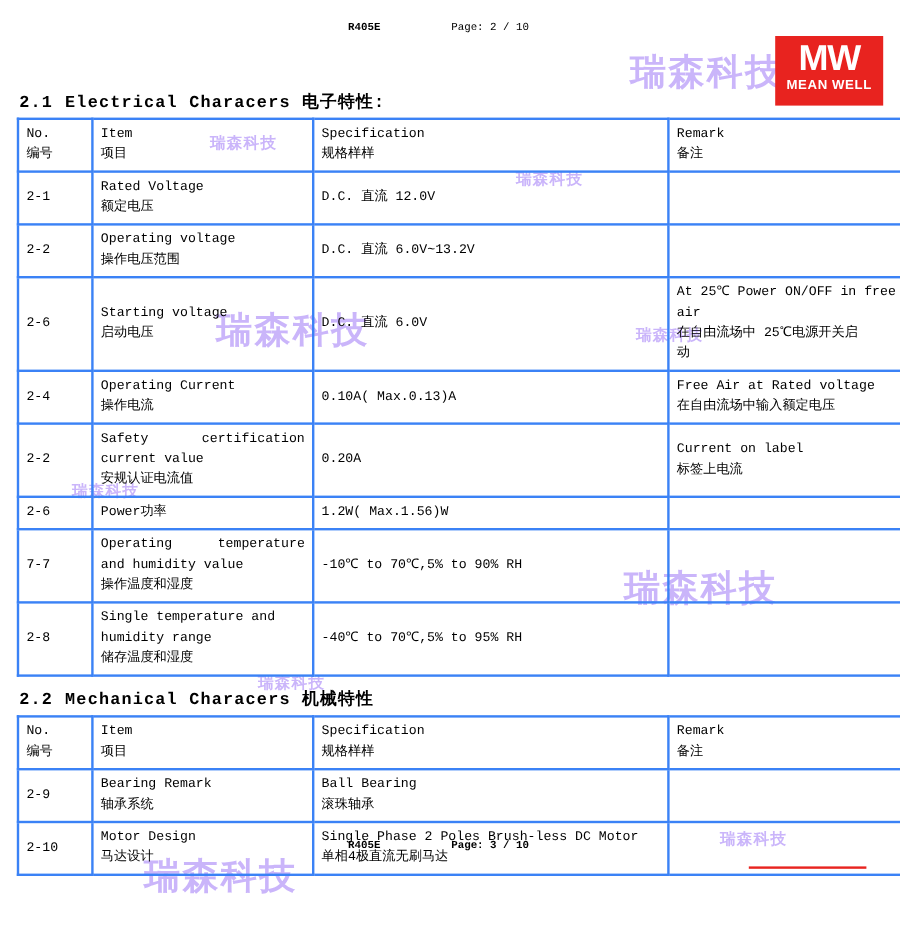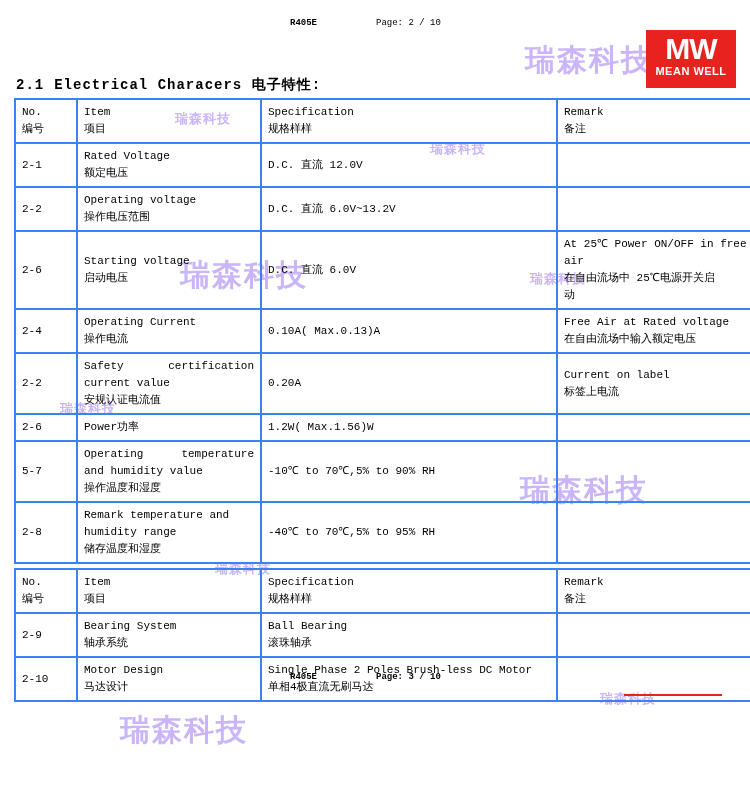--- a/index.html
+++ b/index.html
@@ -262,43 +262,46 @@
       </tr>
 
       <tr>
         <td class="c-no">2-6</td>
         <td class="c-item">Power功率</td>
         <td class="c-spec">1.2W( Max.1.56)W</td>
         <td class="c-remark"></td>
       </tr>
 
       <tr>
-        <td class="c-no">5-7</td>
+        <td class="c-no">7-7</td>
         <td class="c-item">
           <span class="just">Operating temperature</span>
           <span class="line2">and humidity value</span>
           <span class="line2">操作温度和湿度</span>
         </td>
         <td class="c-spec">-10℃ to 70℃,5% to 90% RH</td>
         <td class="c-remark"></td>
       </tr>
 
       <tr>
         <td class="c-no">2-8</td>
         <td class="c-item">
-          <span class="line2">Remark temperature and</span>
+          <span class="line2">Single temperature and</span>
           <span class="line2">humidity range</span>
           <span class="line2">储存温度和湿度</span>
         </td>
         <td class="c-spec">-40℃ to 70℃,5% to 95% RH</td>
         <td class="c-remark"></td>
       </tr>
     </tbody>
       </table>
 
+    <div class="sec-title" style="margin-top:10px;">
+      <span class="num">2.2</span><span>Mechanical Characers 机械特性</span>
+    </div>
 
     <table class="spec">
       <tbody>
           <tr class="head-row">
         <td class="c-no">
           <span class="line2">No.</span>
           <span class="line2">编号</span>
         </td>
         <td class="c-item">
           <span class="line2">Item</span>
@@ -310,21 +313,21 @@
         </td>
         <td class="c-remark">
           <span class="line2">Remark</span>
           <span class="line2">备注</span>
         </td>
       </tr>
 
       <tr>
         <td class="c-no">2-9</td>
         <td class="c-item">
-          <span class="line2">Bearing System</span>
+          <span class="line2">Bearing Remark</span>
           <span class="line2">轴承系统</span>
         </td>
         <td class="c-spec">
           <span class="line2">Ball Bearing</span>
           <span class="line2">滚珠轴承</span>
         </td>
         <td class="c-remark"></td>
       </tr>
 
       <tr>

